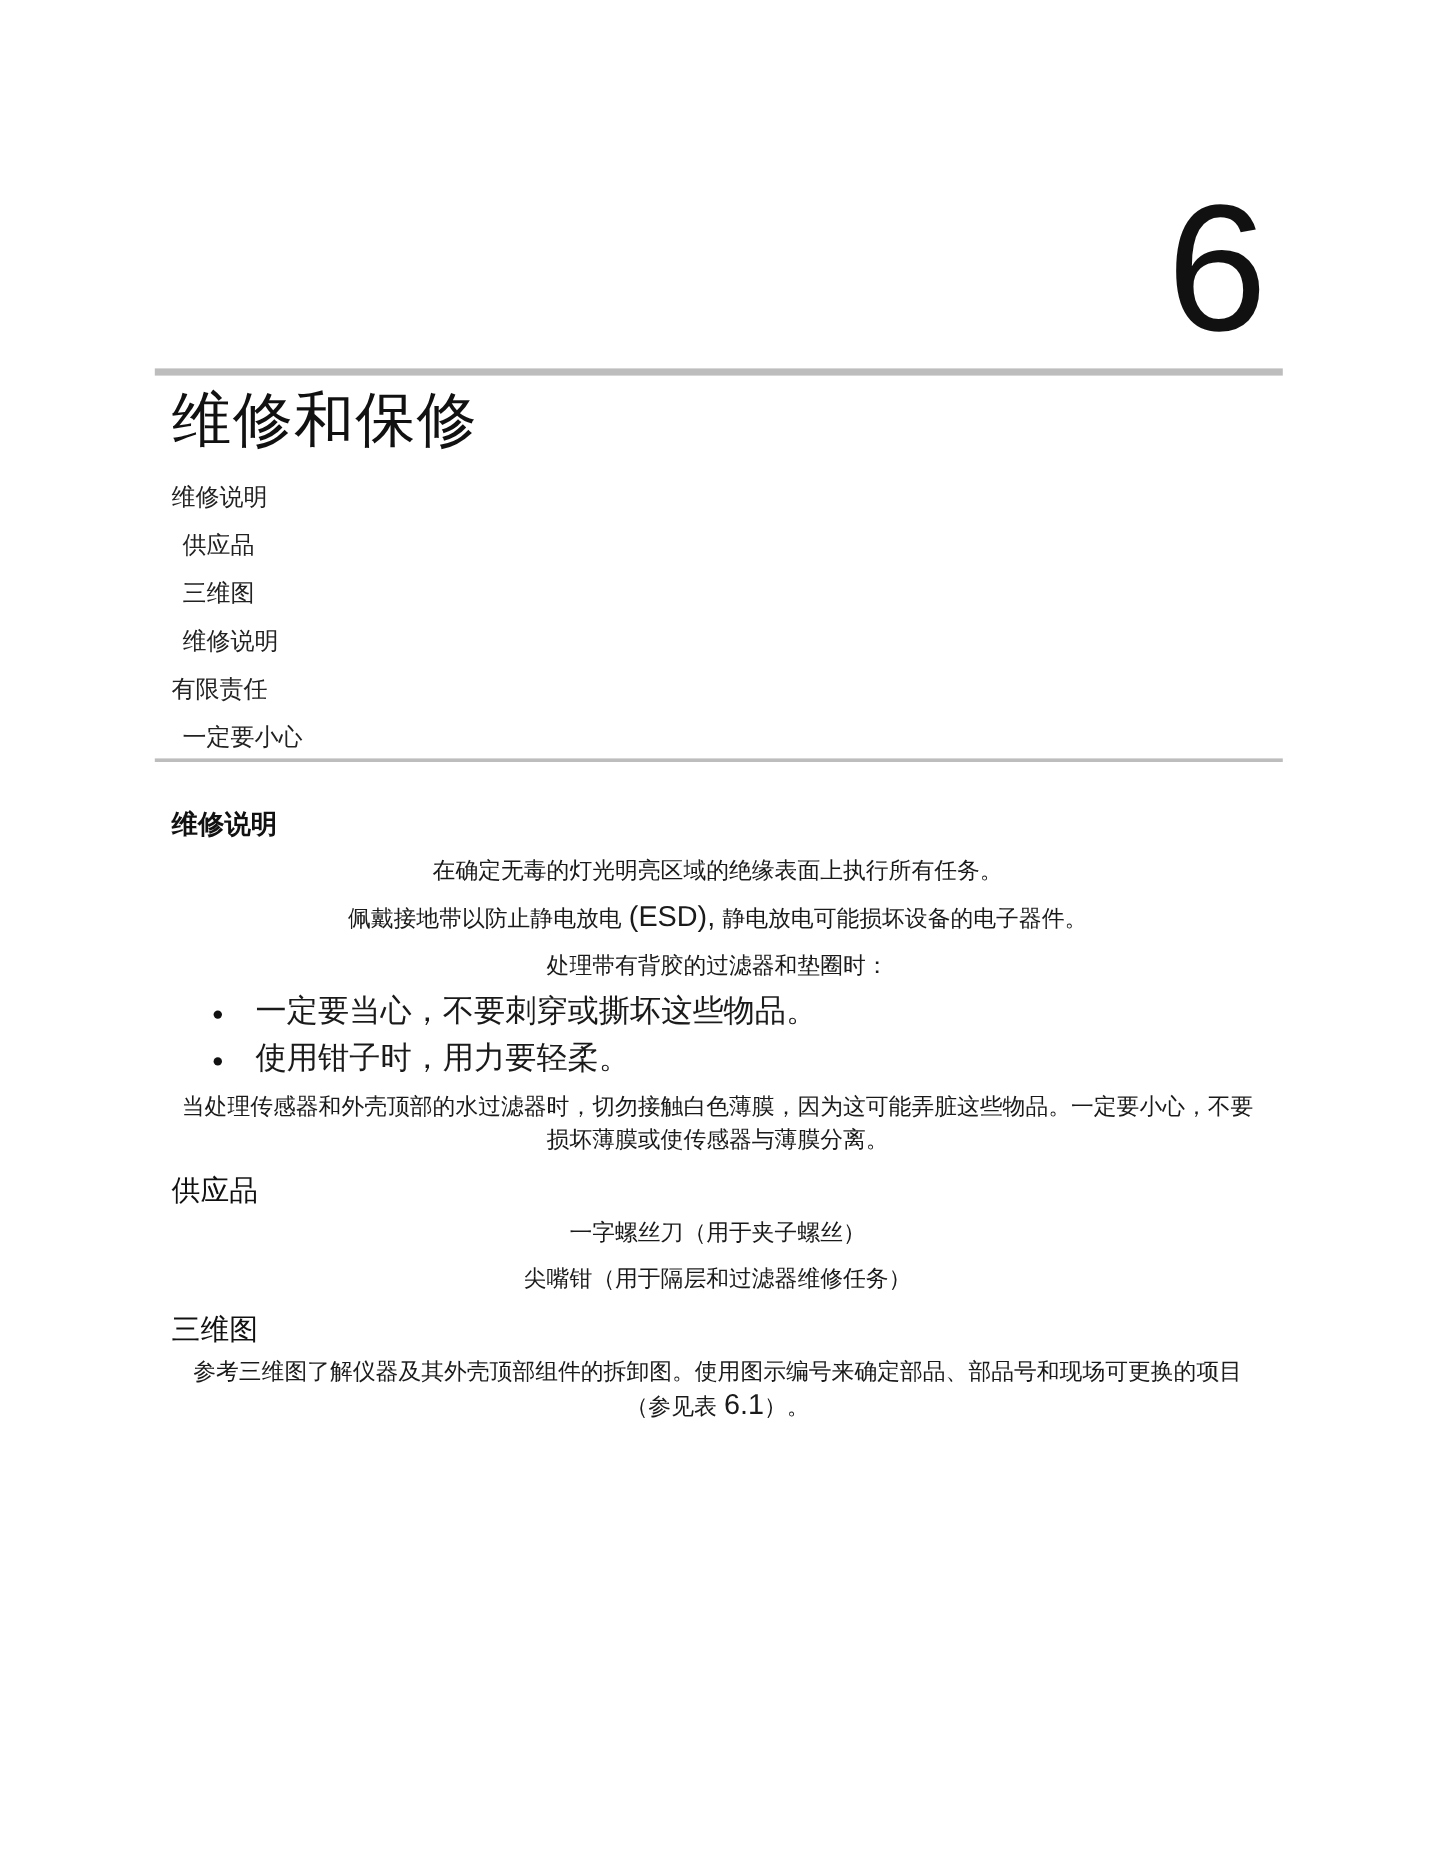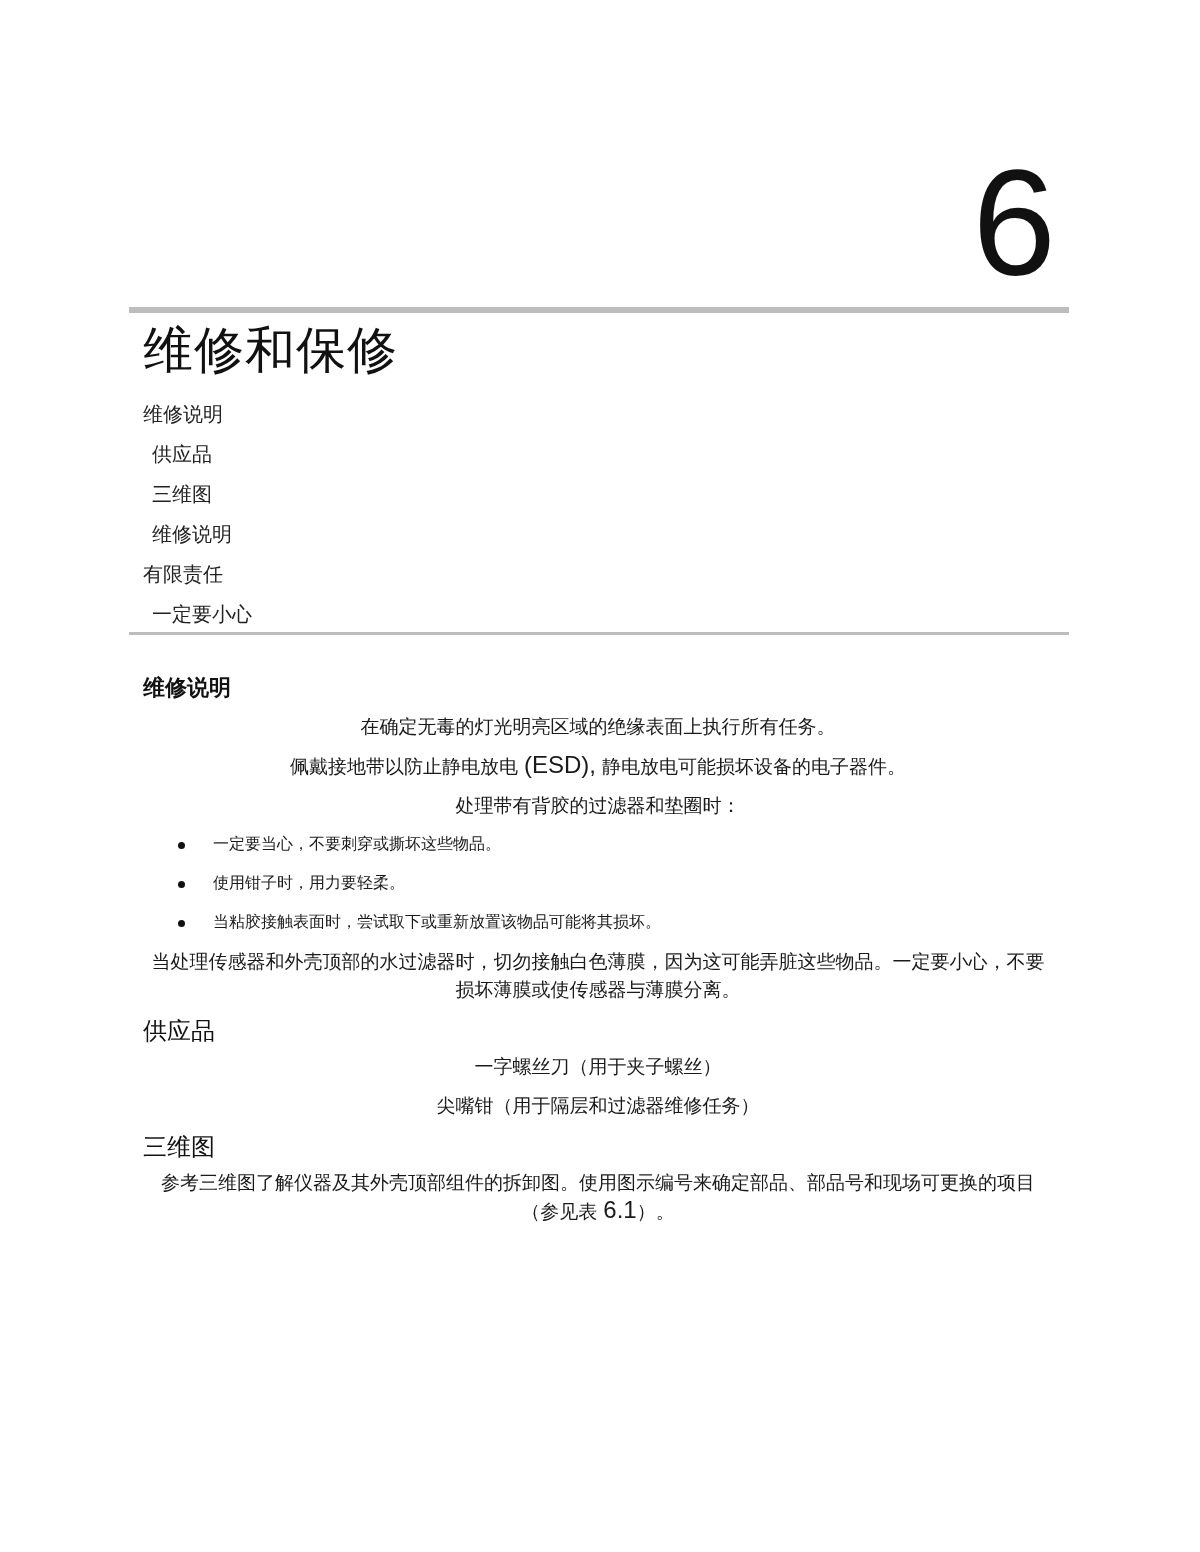--- a/index.html
+++ b/index.html
@@ -101,23 +101,24 @@
       font-size: 24px;
     }
     ul.bullets {
       margin: 0 0 11px 0;
       padding: 0;
       list-style: none;
     }
     ul.bullets li {
       position: relative;
       padding-left: 70px;
-      font-size: 16px;
+      font-size: 26px;
       line-height: 28px;
       margin-bottom: 11px;
+      font-family: Liberation Mono, monospace;
     }
     ul.bullets li .dot {
       position: absolute;
       left: 35px;
       top: 12px;
       width: 7px;
       height: 7px;
       border-radius: 50%;
       background: #111;
     }
@@ -142,21 +143,20 @@
 <div class="rule-bottom"></div>
 
 <div class="content">
   <h2 class="h2">维修说明</h2>
   <p>在确定无毒的灯光明亮区域的绝缘表面上执行所有任务。</p>
   <p><span>佩戴接地带以防止静电放电 </span><span class="latin">(ESD),</span><span> 静电放电可能损坏设备的电子器件。</span></p>
   <p>处理带有背胶的过滤器和垫圈时：</p>
   <ul class="bullets">
     <li><span class="dot"></span><span>一定要当心，不要刺穿或撕坏这些物品。</span></li>
     <li><span class="dot"></span><span>使用钳子时，用力要轻柔。</span></li>
-    <li><span class="dot"></span><span>当粘胶接触表面时，尝试取下或重新放置该物品可能将其损坏。</span></li>
   </ul>
   <p class="p-wide">当处理传感器和外壳顶部的水过滤器时，切勿接触白色薄膜，因为这可能弄脏这些物品。一定要小心，不要损坏薄膜或使传感器与薄膜分离。</p>
 
   <h3 class="h3">供应品</h3>
   <p>一字螺丝刀（用于夹子螺丝）</p>
   <p>尖嘴钳（用于隔层和过滤器维修任务）</p>
 
   <h3 class="h3">三维图</h3>
   <p class="p-wide"><span>参考三维图了解仪器及其外壳顶部组件的拆卸图。使用图示编号来确定部品、部品号和现场可更换的项目（参见表 </span><span class="latin">6.1</span><span>）。</span></p>
 </div>

